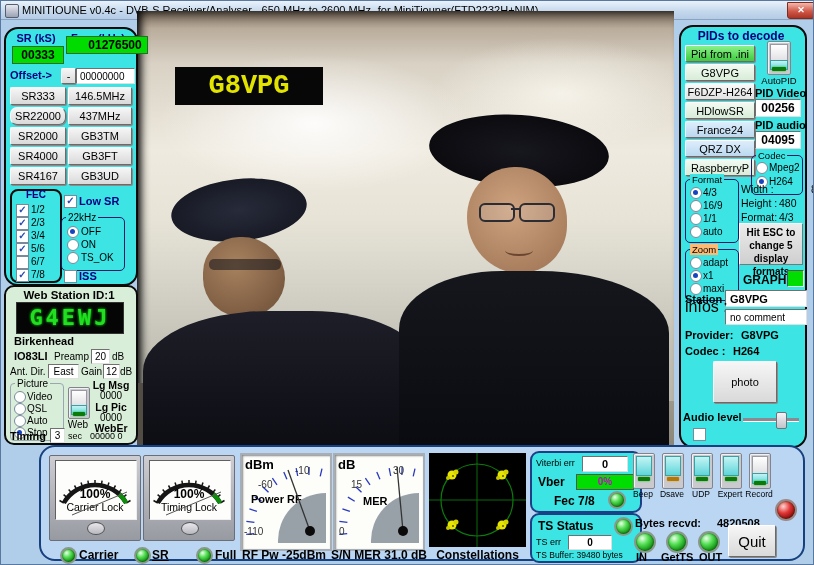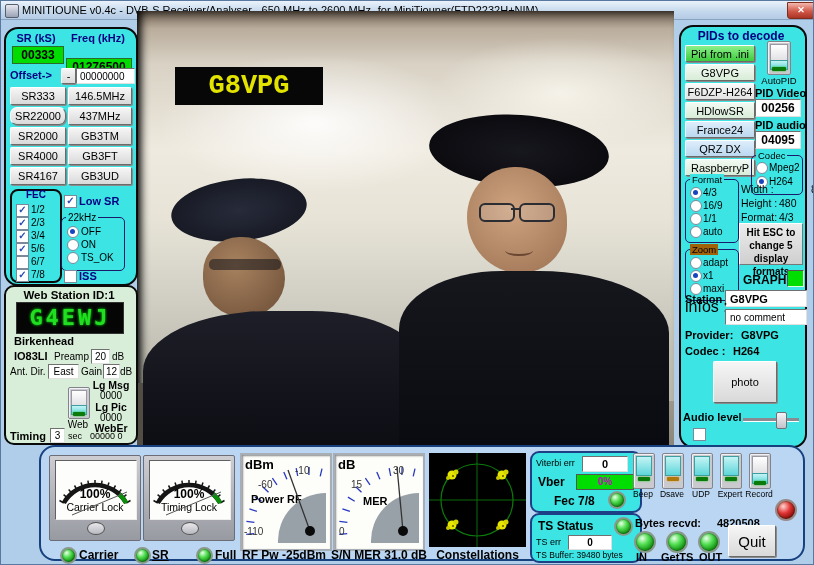--- a/index.html
+++ b/index.html
@@ -80,21 +80,21 @@
     <div class="abs" style="left:368px;top:234px;width:28px;height:9px;border-bottom:2px solid #6a4632;border-radius:50%;"></div>
     <div class="abs" style="left:262px;top:260px;width:270px;height:174px;background:linear-gradient(#16171d,#0a0b10);border-radius:38% 48% 0 0 / 58px 62px 0 0;"></div>
 
     <div class="abs c overlayCall" style="left:38px;top:56px;width:148px;height:38px;background:#070707;font-size:27px;line-height:38px;">G8VPG</div>
   </div>
 
   <div class="panel" style="left:3px;top:26px;width:130px;height:255px;">
     <div class="lbl b navy c" style="left:2px;top:3px;width:56px;">SR (kS)</div>
     <div class="lbl b navy c" style="left:58px;top:3px;width:68px;">Freq (kHz)</div>
     <div class="gval" style="left:6px;top:17px;width:50px;height:16px;">00333</div>
-    <div class="gval" style="left:60px;top:29px;width:64px;height:16px;">01276500</div>
+    <div class="gval" style="left:60px;top:7px;width:64px;height:16px;padding-left:16px;">01276500</div>
     <div class="lbl b navy" style="left:4px;top:40px;">Offset-&gt;</div>
     <div class="btn" style="left:55px;top:39px;width:13px;height:14px;">-</div>
     <div class="field" style="left:70px;top:39px;width:54px;height:14px;padding-left:3px;">00000000</div>
 
     <div class="btn" style="left:4px;top:58px;width:54px;height:16px;">SR333</div>
     <div class="btn" style="left:62px;top:58px;width:62px;height:16px;">146.5MHz</div>
     <div class="btn" style="left:4px;top:78px;width:54px;height:16px;border-radius:7px;">SR22000</div>
     <div class="btn" style="left:62px;top:78px;width:62px;height:16px;">437MHz</div>
     <div class="btn" style="left:4px;top:98px;width:54px;height:16px;">SR2000</div>
     <div class="btn" style="left:62px;top:98px;width:62px;height:16px;">GB3TM</div>
@@ -140,20 +140,31 @@
     <div class="lbl b" style="left:8px;top:48px;">Birkenhead</div>
     <div class="lbl b" style="left:8px;top:63px;">IO83LI</div>
     <div class="lbl" style="left:48px;top:64px;font-size:10px;">Preamp</div>
     <div class="field" style="left:85px;top:62px;width:17px;height:13px;justify-content:center;">20</div>
     <div class="lbl" style="left:106px;top:64px;font-size:10px;">dB</div>
     <div class="lbl" style="left:4px;top:79px;font-size:10px;">Ant. Dir.</div>
     <div class="field" style="left:42px;top:77px;width:29px;height:13px;justify-content:center;">East</div>
     <div class="lbl" style="left:75px;top:79px;font-size:10px;">Gain</div>
     <div class="field" style="left:97px;top:77px;width:15px;height:13px;justify-content:center;">12</div>
     <div class="lbl" style="left:114px;top:79px;font-size:10px;">dB</div>
+    <div class="grp gray" style="left:4px;top:96px;width:52px;height:56px;">
+      <div class="lbl" style="left:4px;top:-6px;background:#d9eed9;padding:0 2px;font-size:10px;">Picture</div>
+      <div class="radio" style="left:3px;top:7px;"></div>
+        <div class="lbl" style="left:16px;top:7px;font-size:10px;">Video</div>
+      <div class="radio" style="left:3px;top:19px;"></div>
+        <div class="lbl" style="left:16px;top:19px;font-size:10px;">QSL</div>
+      <div class="radio" style="left:3px;top:31px;"></div>
+        <div class="lbl" style="left:16px;top:31px;font-size:10px;">Auto</div>
+      <div class="radio on" style="left:3px;top:43px;"></div>
+        <div class="lbl" style="left:16px;top:43px;font-size:10px;">Stop</div>
+    </div>
     <div class="switch rec" style="left:62px;top:100px;width:20px;height:30px;">
         <div class="cap"></div>
         <div class="mid"></div>
         <div class="slot"></div>
       </div>
     <div class="lbl c" style="left:56px;top:132px;width:32px;font-size:10px;">Web</div>
     <div class="lbl b c" style="left:86px;top:92px;width:38px;font-size:10.5px;">Lg Msg</div>
     <div class="lbl c" style="left:86px;top:103px;width:38px;font-size:10px;">0000</div>
     <div class="lbl b c" style="left:86px;top:114px;width:38px;font-size:10.5px;">Lg Pic</div>
     <div class="lbl c" style="left:86px;top:125px;width:38px;font-size:10px;">0000</div>
@@ -206,21 +217,21 @@
     <div class="lbl" style="left:60px;top:170px;font-size:10.5px;">Height :</div>
     <div class="lbl" style="left:98px;top:170px;font-size:10.5px;">480</div>
     <div class="lbl" style="left:60px;top:184px;font-size:10.5px;">Format:</div>
     <div class="lbl" style="left:98px;top:184px;font-size:10.5px;">4/3</div>
     <div class="abs c" style="left:58px;top:196px;width:64px;height:42px;background:linear-gradient(#ececec,#cfcfcf);border:1px solid;border-color:#fff #777 #777 #fff;font-weight:bold;font-size:10px;line-height:13px;padding-top:2px;box-sizing:border-box;">
       <div>Hit ESC to</div>
       <div>change 5</div>
       <div>display formats</div>
     </div>
     <div class="grp thin" style="left:4px;top:222px;width:52px;height:50px;">
-      <div class="lbl" style="left:4px;top:-6px;background:#a16207;padding:0 2px;font-size:9.5px;">Zoom</div>
+      <div class="lbl" style="left:4px;top:-6px;background:#fdba74;padding:0 2px;font-size:9.5px;">Zoom</div>
       <div class="radio" style="left:4px;top:7px;"></div>
         <div class="lbl" style="left:17px;top:7px;font-size:10px;">adapt</div>
       <div class="radio on" style="left:4px;top:20px;"></div>
         <div class="lbl" style="left:17px;top:20px;font-size:10px;">x1</div>
       <div class="radio" style="left:4px;top:33px;"></div>
         <div class="lbl" style="left:17px;top:33px;font-size:10px;">maxi</div>
     </div>
     <div class="lbl b" style="left:62px;top:246px;font-size:12px;">GRAPH</div>
     <div class="abs" style="left:106px;top:243px;width:15px;height:15px;background:#00dd00;border:1px solid;border-color:#555 #dfd #dfd #555;"></div>
     <div class="lbl b" style="left:4px;top:266px;font-size:11px;">Station</div>

